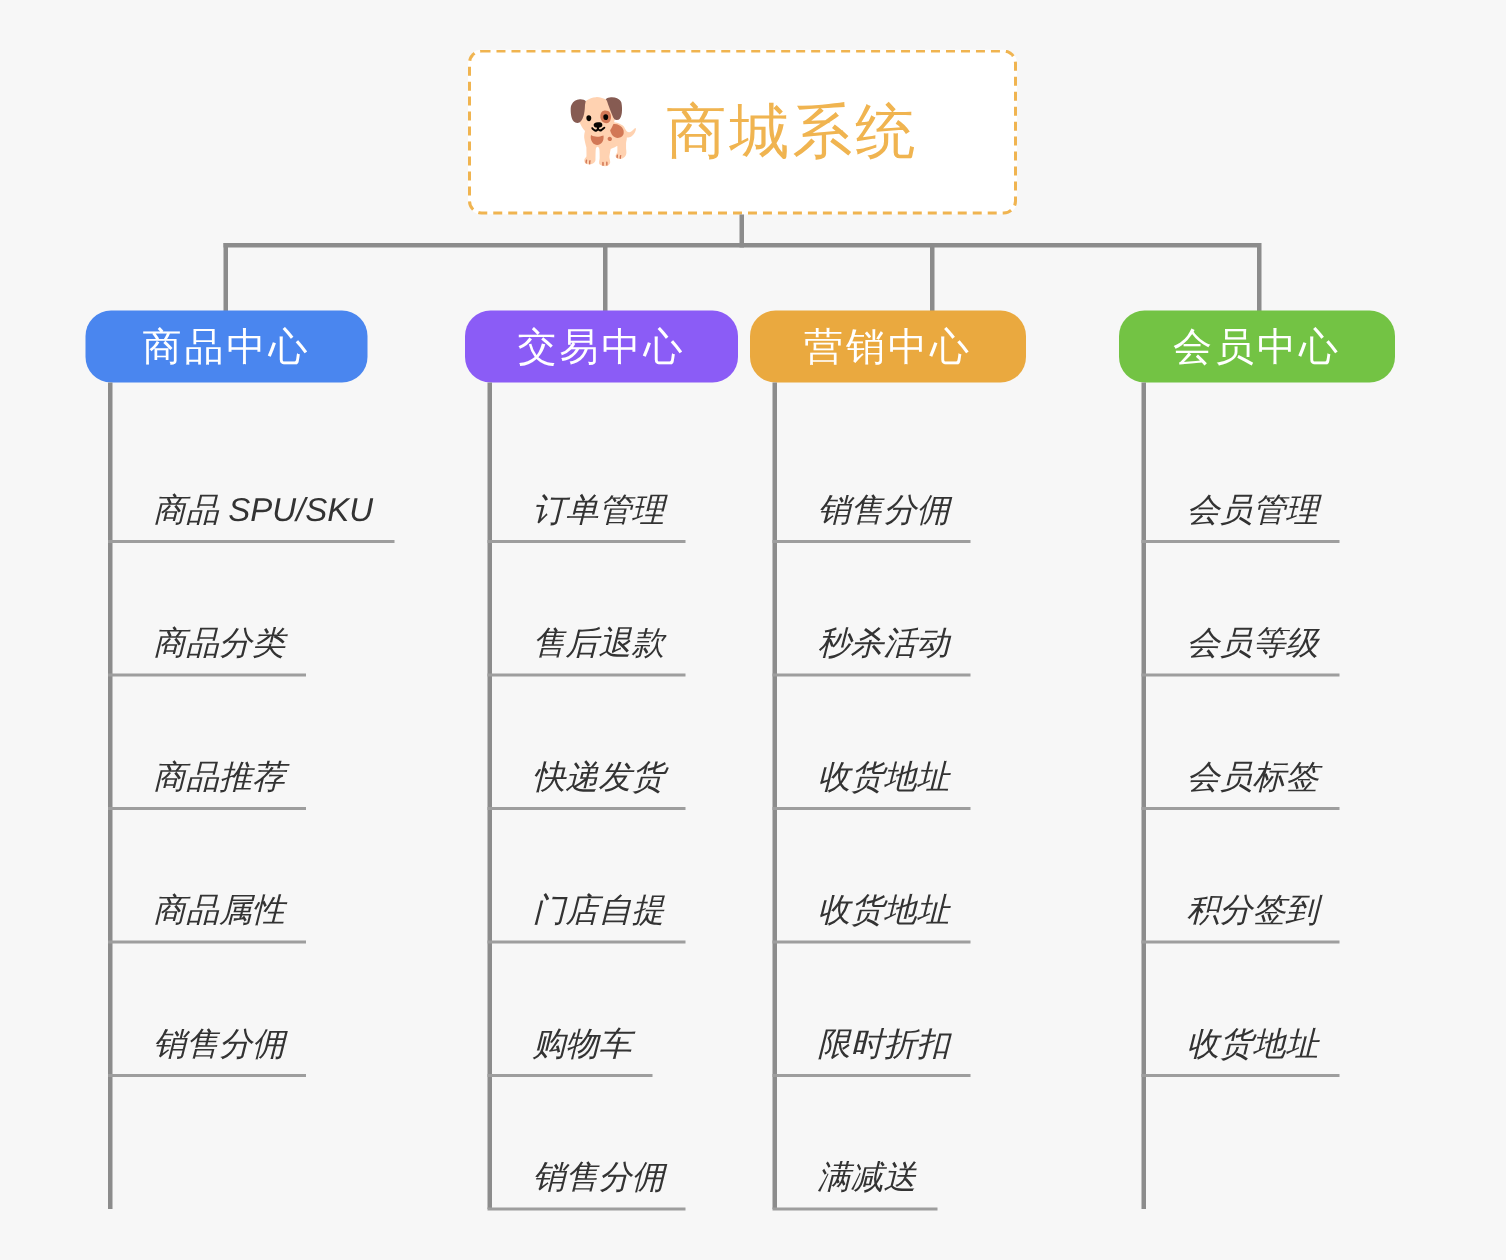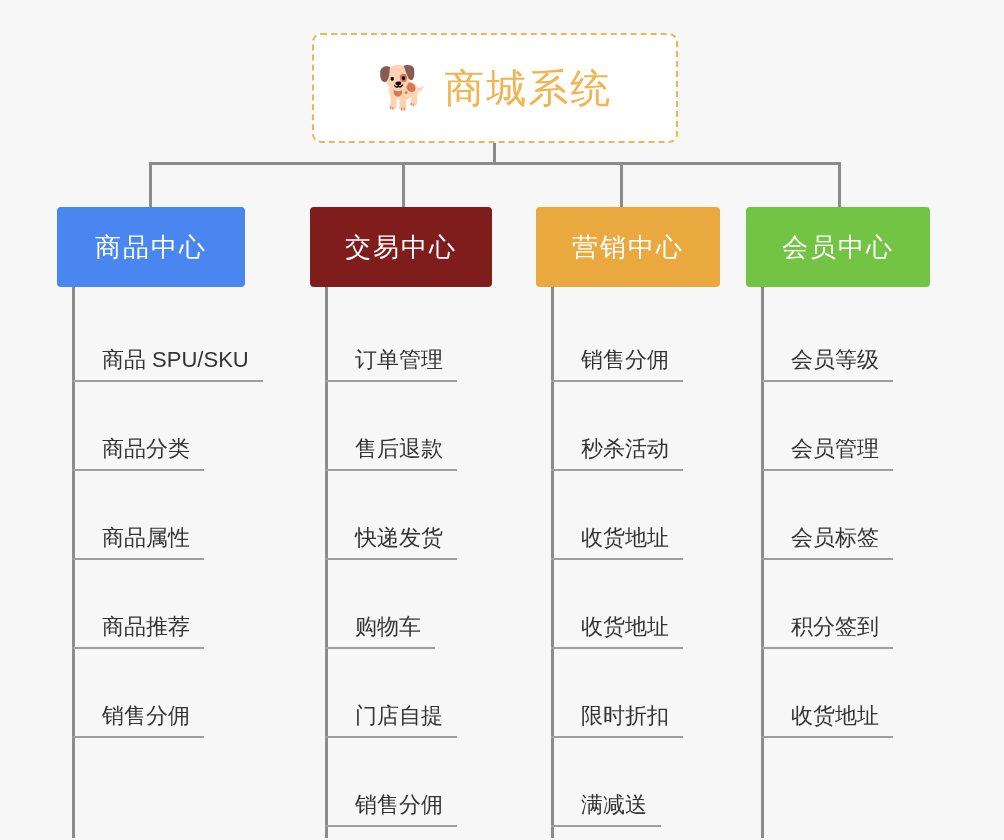--- a/index.html
+++ b/index.html
@@ -70,36 +70,37 @@
     width: 3px;
     height: 46px;
   }
 
   
   .column {
     position: absolute;
     top: 207px;
   }
   .cat-header {
-    height: 80px;
-    border-radius: 4px;
+    height: 48px;
+    border-radius: 17px;
     display: flex;
     align-items: center;
     justify-content: center;
     color: #ffffff;
     font-size: 26px;
     letter-spacing: 2px;
     font-family: "Liberation Sans", "DejaVu Sans", sans-serif;
   }
 
   
   .leaf-list {
     position: relative;
     margin-top: 0;
-    padding-top: 6px;
+    padding-top: 18px;
+    font-style: italic;
   }
   .spine {
     position: absolute;
     left: 15px;
     top: 0;
     width: 3px;
     background: #8c8c8c;
   }
   .leaf {
     position: relative;
@@ -144,55 +145,55 @@
         <div class="cat-header" style="background: rgb(74, 134, 239);">商品中心</div>
         <div class="leaf-list">
           <div class="spine" style="height: 551px;"></div>
           <div class="leaf">
             <span class="leaf-inner">商品 SPU/SKU</span>
           </div>
           <div class="leaf">
             <span class="leaf-inner">商品分类</span>
           </div>
           <div class="leaf">
+            <span class="leaf-inner">商品推荐</span>
+          </div>
+          <div class="leaf">
             <span class="leaf-inner">商品属性</span>
           </div>
           <div class="leaf">
-            <span class="leaf-inner">商品推荐</span>
-          </div>
-          <div class="leaf">
             <span class="leaf-inner">销售分佣</span>
           </div>
         </div>
       </div>
       <div class="column" style="left: 310px; width: 182px;">
-        <div class="cat-header" style="background: #7f1d1d;">交易中心</div>
+        <div class="cat-header" style="background: #8b5cf6;">交易中心</div>
         <div class="leaf-list">
           <div class="spine" style="height: 551px;"></div>
           <div class="leaf">
             <span class="leaf-inner">订单管理</span>
           </div>
           <div class="leaf">
             <span class="leaf-inner">售后退款</span>
           </div>
           <div class="leaf">
             <span class="leaf-inner">快递发货</span>
           </div>
           <div class="leaf">
+            <span class="leaf-inner">门店自提</span>
+          </div>
+          <div class="leaf">
             <span class="leaf-inner">购物车</span>
           </div>
           <div class="leaf">
-            <span class="leaf-inner">门店自提</span>
-          </div>
-          <div class="leaf">
             <span class="leaf-inner">销售分佣</span>
           </div>
         </div>
       </div>
-      <div class="column" style="left: 536px; width: 184px;">
+      <div class="column" style="left: 500px; width: 184px;">
         <div class="cat-header" style="background: rgb(234, 169, 63);">营销中心</div>
         <div class="leaf-list">
           <div class="spine" style="height: 551px;"></div>
           <div class="leaf">
             <span class="leaf-inner">销售分佣</span>
           </div>
           <div class="leaf">
             <span class="leaf-inner">秒杀活动</span>
           </div>
           <div class="leaf">
@@ -207,26 +208,26 @@
           <div class="leaf">
             <span class="leaf-inner">满减送</span>
           </div>
         </div>
       </div>
       <div class="column" style="left: 746px; width: 184px;">
         <div class="cat-header" style="background: rgb(115, 195, 68); font-family: Liberation Mono, monospace;">会员中心</div>
         <div class="leaf-list">
           <div class="spine" style="height: 551px;"></div>
           <div class="leaf">
+            <span class="leaf-inner">会员管理</span>
+          </div>
+          <div class="leaf">
             <span class="leaf-inner">会员等级</span>
           </div>
           <div class="leaf">
-            <span class="leaf-inner">会员管理</span>
-          </div>
-          <div class="leaf">
             <span class="leaf-inner">会员标签</span>
           </div>
           <div class="leaf">
             <span class="leaf-inner">积分签到</span>
           </div>
           <div class="leaf">
             <span class="leaf-inner">收货地址</span>
           </div>
         </div>
       </div>

